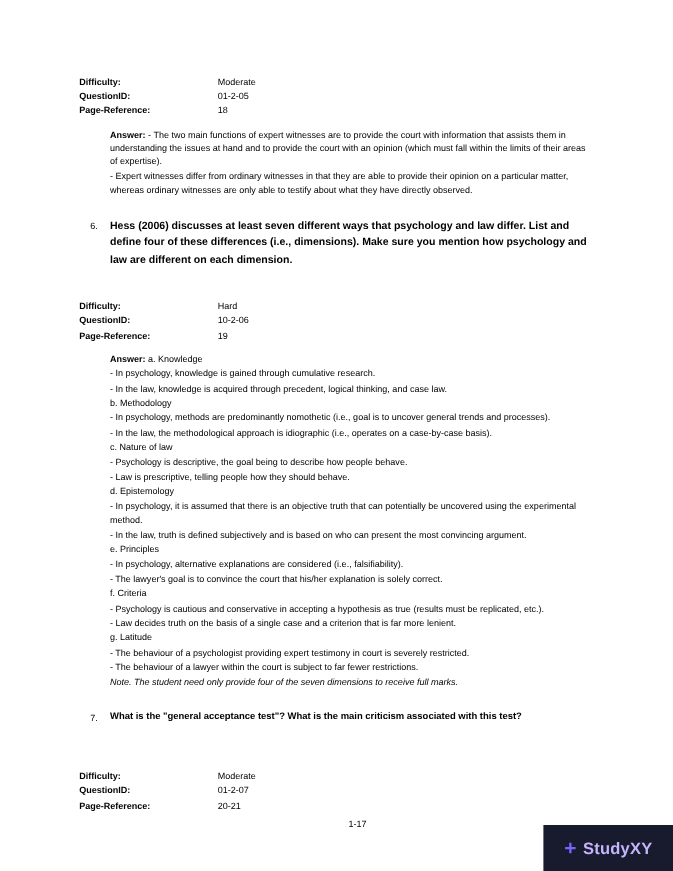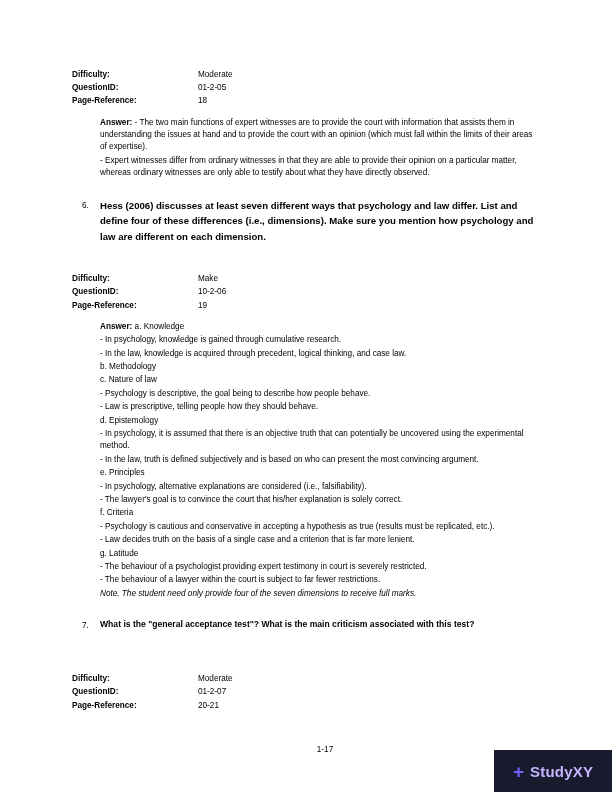--- a/index.html
+++ b/index.html
@@ -160,37 +160,39 @@
   <div class="question">
     <div class="q-num">6.</div>
     <div class="q-text">Hess (2006) discusses at least seven different ways that psychology and law differ. List and define four of these differences (i.e., dimensions). Make sure you mention how psychology and law are different on each dimension.</div>
   </div>
 
   <div class="spacer-lg"></div>
 
   <div class="meta">
     <div class="meta-row">
       <span class="meta-label">Difficulty:</span>
-      <span class="meta-value">Make</span>
+      <span class="meta-value">Hard</span>
     </div>
     <div class="meta-row">
       <span class="meta-label">QuestionID:</span>
       <span class="meta-value">10-2-06</span>
     </div>
     <div class="meta-row">
       <span class="meta-label">Page-Reference:</span>
       <span class="meta-value">19</span>
     </div>
   </div>
 
   <div class="answer-block">
     <p class="para"><span class="answer-lead">Answer:</span><span> a. Knowledge</span></p>
     <p class="para">- In psychology, knowledge is gained through cumulative research.</p>
     <p class="para">- In the law, knowledge is acquired through precedent, logical thinking, and case law.</p>
     <p class="para">b. Methodology</p>
+    <p class="para">- In psychology, methods are predominantly nomothetic (i.e., goal is to uncover general trends and processes).</p>
+    <p class="para">- In the law, the methodological approach is idiographic (i.e., operates on a case-by-case basis).</p>
     <p class="para">c. Nature of law</p>
     <p class="para">- Psychology is descriptive, the goal being to describe how people behave.</p>
     <p class="para">- Law is prescriptive, telling people how they should behave.</p>
     <p class="para">d. Epistemology</p>
     <p class="para">- In psychology, it is assumed that there is an objective truth that can potentially be uncovered using the experimental method.</p>
     <p class="para">- In the law, truth is defined subjectively and is based on who can present the most convincing argument.</p>
     <p class="para">e. Principles</p>
     <p class="para">- In psychology, alternative explanations are considered (i.e., falsifiability).</p>
     <p class="para">- The lawyer's goal is to convince the court that his/her explanation is solely correct.</p>
     <p class="para">f. Criteria</p>

